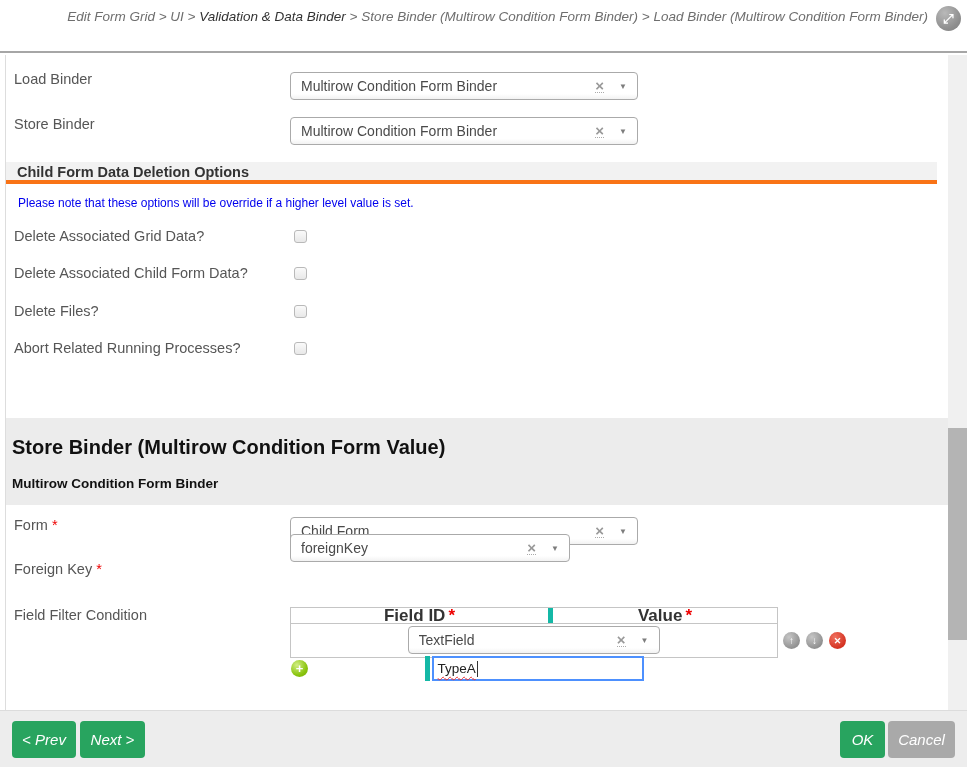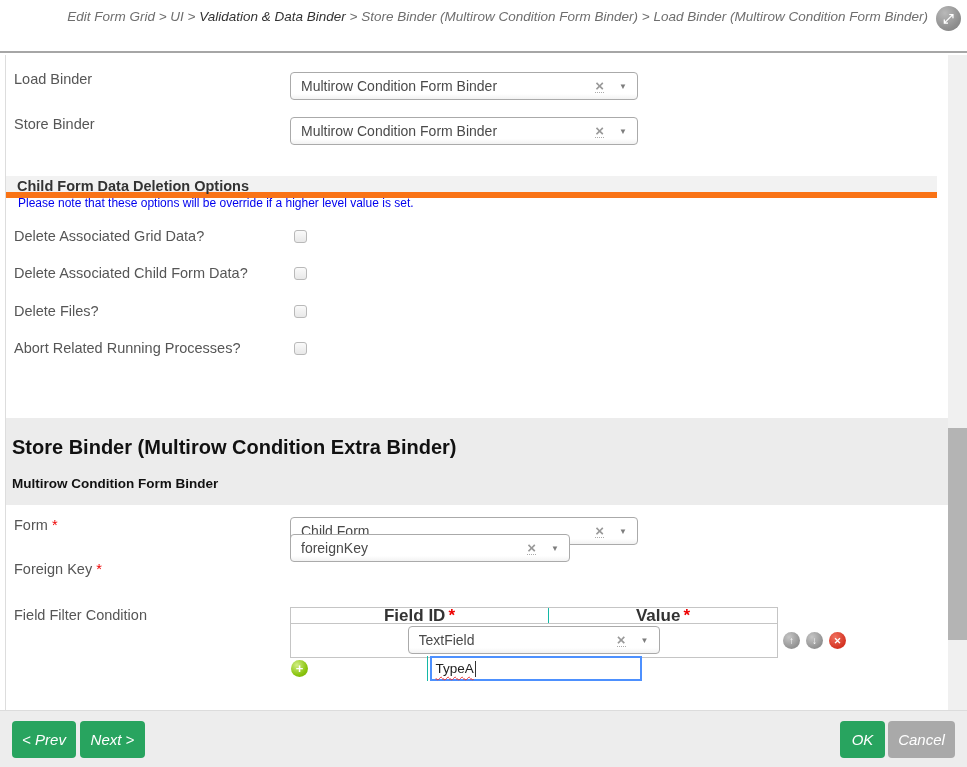--- a/index.html
+++ b/index.html
@@ -26,22 +26,22 @@
     font-size:13px; font-weight:bold; cursor:pointer;
   }
   
   .left-border { position:absolute; left:5px; top:55px; width:1px; height:655px; background:#ddd; }
   .scroll-track { position:absolute; left:948px; top:55px; width:19px; height:655px; background:#f0f0f0; }
   .scroll-thumb { position:absolute; left:0; top:373px; width:19px; height:212px; background:#b4b4b4; }
   
   .label { position:absolute; font-size:14.5px; color:#565656; white-space:nowrap; }
   .req { color:#e00; }
   .section-bar {
-    position:absolute; left:6px; top:176px; width:931px; height:22px;
-    background:#f2f2f2; border-bottom:6px solid #f97316;
+    position:absolute; left:6px; top:162px; width:931px; height:22px;
+    background:#f2f2f2; border-bottom:4px solid #f97316;
     font-size:14.5px; font-weight:bold; color:#333; line-height:21px; padding-left:11px;
   }
   .note { position:absolute; left:18px; top:196px; font-size:12px; color:#0000ee; }
   .band { position:absolute; left:6px; top:418px; width:942px; height:87px; background:#ececec; }
   .band-title { position:absolute; left:12px; top:436px; font-size:20px; font-weight:bold; color:#111; }
   .band-subtitle { position:absolute; left:12px; top:476px; font-size:13.5px; font-weight:bold; color:#111; }
   
   .select2 {
     position:absolute; height:28px; border:1px solid #aaa; border-radius:4px;
     background:linear-gradient(#fff 80%, #f2f2f2); display:flex; align-items:center;
@@ -61,21 +61,21 @@
   }
   
   .grid-table { position:absolute; left:290px; top:607px; width:488px; border:1px solid #c5c5c5; background:#fff; }
   .gt-header { display:flex; border-bottom:1px solid #c5c5c5; }
   .gt-hcell {
     height:15px; font-size:17px; font-weight:bold; color:#333;
     display:flex; align-items:center; justify-content:center; gap:3px;
   }
   .gt-row { display:flex; height:33px; align-items:center;flex-direction:column; }
   .gt-cell { height:100%; display:flex; align-items:center; }
-  .vline { border-left:1px solid #14b8a6; }
+  .vline { border-left:5px solid #14b8a6; }
   .text-input {
     margin-left:2px; width:212px; height:25px; border:2px solid #4d90fe; background:#fff;
     display:flex; align-items:center; padding-left:4px; cursor:text;
   }
   .input-text {
     font-size:13.5px; color:#222;
     text-decoration:underline wavy #e33; text-decoration-thickness:1px; text-underline-offset:3px;
   }
   .caret { width:1px; height:16px; background:#333; margin-left:1px; }
   
@@ -133,21 +133,21 @@
   <div class="label" style="left:14px;top:265px">Delete Associated Child Form Data?</div>
   <div class="checkbox" style="left:294px;top:267px"></div>
 
   <div class="label" style="left:14px;top:303px">Delete Files?</div>
   <div class="checkbox" style="left:294px;top:305px"></div>
 
   <div class="label" style="left:14px;top:340px">Abort Related Running Processes?</div>
   <div class="checkbox" style="left:294px;top:342px"></div>
 
   <div class="band"></div>
-  <div class="band-title">Store Binder (Multirow Condition Extra Binder)</div>
+  <div class="band-title">Store Binder (Multirow Condition Form Value)</div>
   <div class="band-subtitle">Multirow Condition Form Binder</div>
 
   <div class="label" style="left:14px;top:517px"><span>Form</span> <span class="req">*</span></div>
   <div class="select2" style="left:290px;top:517px;width:348px">
     <span class="s2-text">Child Form</span>
     <span class="s2-clear">×</span>
     <span class="s2-arrow">▼</span>
   </div>
 
   <div class="label" style="left:14px;top:561px"><span>Foreign Key</span> <span class="req">*</span></div>

